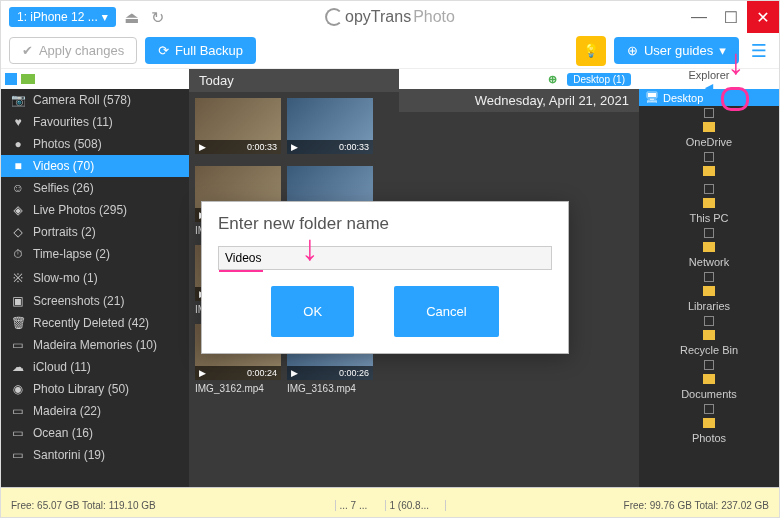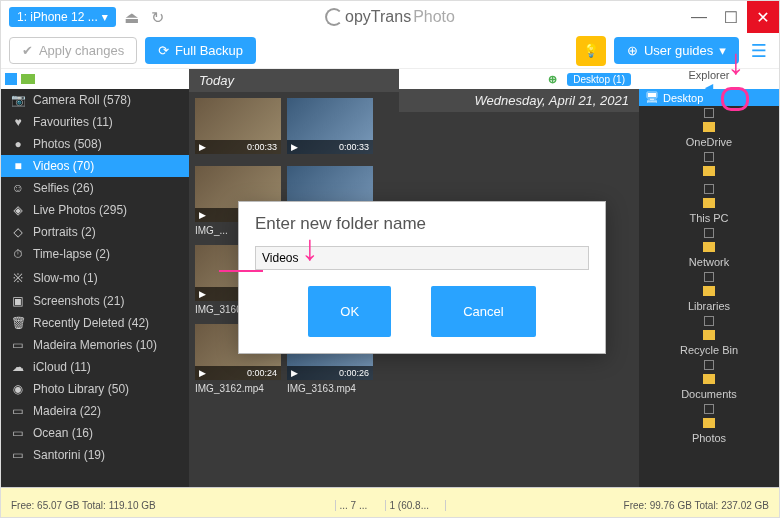--- a/index.html
+++ b/index.html
@@ -24,37 +24,37 @@
 .tabrow { height: 20px; background: #fff; display:flex; align-items:center; gap:4px; padding:0 4px;}
 .tabrow .sq { width:12px; height:12px; background:#29a3ff; }
 .tabrow .fold { width:14px; height:10px; background:#7bc043; }
 .sb-item { display: flex; align-items: center; gap: 8px; padding: 4px 10px; white-space: nowrap; }
 .sb-item.selected { background: #29a3ff; color: #fff; }
 .sb-icon { width: 14px; text-align: center; }
 .center { flex: 1; background: #444; display: flex; position: relative; }
 .col { flex: 1; background: #3a3a3a; }
 .col-head { height: 20px; background: #fff; display:flex; align-items:center; padding:0 8px; font-size:11px; color:#666;}
 .col-head.right { justify-content:flex-end; gap:6px;}
-.date-hdr { background: #4a4a4a; color: #eee; padding: 4px 10px; font-size: 13px; font-style: italic; }
+.date-hdr { background: #4a4a4a; color: #eee; padding: 4px 10px; font-size: 13px; }
 .thumbs { display: flex; flex-wrap: wrap; padding: 6px; gap: 6px; }
 .thumb { width: 86px; }
 .thumb-img { width: 86px; height: 56px; background: linear-gradient(135deg,#6b5942,#9b8a6b); position: relative; }
 .thumb-img.alt { background: linear-gradient(135deg,#3a5a7a,#7a9aba); }
 .playbar { position:absolute; bottom:0; left:0; right:0; height:14px; background:rgba(0,0,0,0.6); display:flex; align-items:center; justify-content:space-between; padding:0 4px; font-size:9px; color:#fff;}
 .thumb-lbl { color: #ddd; font-size: 10px; padding: 3px 0; }
 .rightpane { width: 140px; background: #2b2b2b; color: #ccc; font-size: 11px; display:flex; flex-direction:column;}
 .rp-head { height:20px; background:#fff; color:#555; font-size:11px; display:flex; align-items:center; padding:0 6px; justify-content:space-between;flex-direction:column;}
 .rp-desktop { background:#29a3ff; color:#fff; padding:2px 6px; font-size:11px; display:flex; align-items:center; gap:4px;}
 .tree-item { display:flex; align-items:center; gap:4px; padding:2px 6px;flex-direction:column;}
 .tree-icon { width:12px; height:10px; background:#f0c040; display:inline-block;}
 .chk { width:10px; height:10px; border:1px solid #888;}
 .statusbar { height: 36px; background: #fef9c3; font-size: 10px; color: #555; display: flex; align-items: center; padding: 0 6px; border-top:1px solid #ccc;}
 .status-seg { flex:1; border-right:1px solid #ccc; padding:0 4px;}
 .status-seg:last-child { border:none; text-align:right;}
-.modal { position: absolute; top: 200px; left: 200px; width: 368px; background: #fff; border: 1px solid #bbb; box-shadow: 0 4px 20px rgba(0,0,0,0.3); padding: 12px 16px 16px; z-index: 10; margin-left: 37px; }
+.modal { position: absolute; top: 200px; left: 200px; width: 368px; background: #fff; border: 1px solid #bbb; box-shadow: 0 4px 20px rgba(0,0,0,0.3); padding: 12px 16px 16px; z-index: 10; }
 .modal-title { font-size: 17px; color: #555; margin-bottom: 12px; }
 .modal-input { width: 100%; border: 1px solid #ccc; background: #f5f5f5; padding: 4px 6px; font-size: 12px; margin-bottom: 16px; }
 .modal-btns { display: flex; justify-content: center; gap: 40px; }
 .modal-btn { background: #29a3ff; color: #fff; border: none; padding: 18px 32px; font-size: 13px; border-radius: 2px; }
 .annot-arrow { position:absolute; color:#ff3399; font-size:36px; pointer-events:none; z-index:20; }
 .annot-arrow.a1 { top:40px; right:34px; }
 .annot-circle { position:absolute; top:86px; right:30px; width:28px; height:24px; border:3px solid #ff3399; border-radius:10px; z-index:20; pointer-events:none;}
 .annot-arrow.a2 { top:226px; left:300px; }
 .annot-under { position:absolute; top:269px; left:218px; width:44px; height:2px; background:#ff3399; z-index:20;}
 .folder-icon-green { width:16px; height:12px; background:#7bc043; display:inline-block;}

